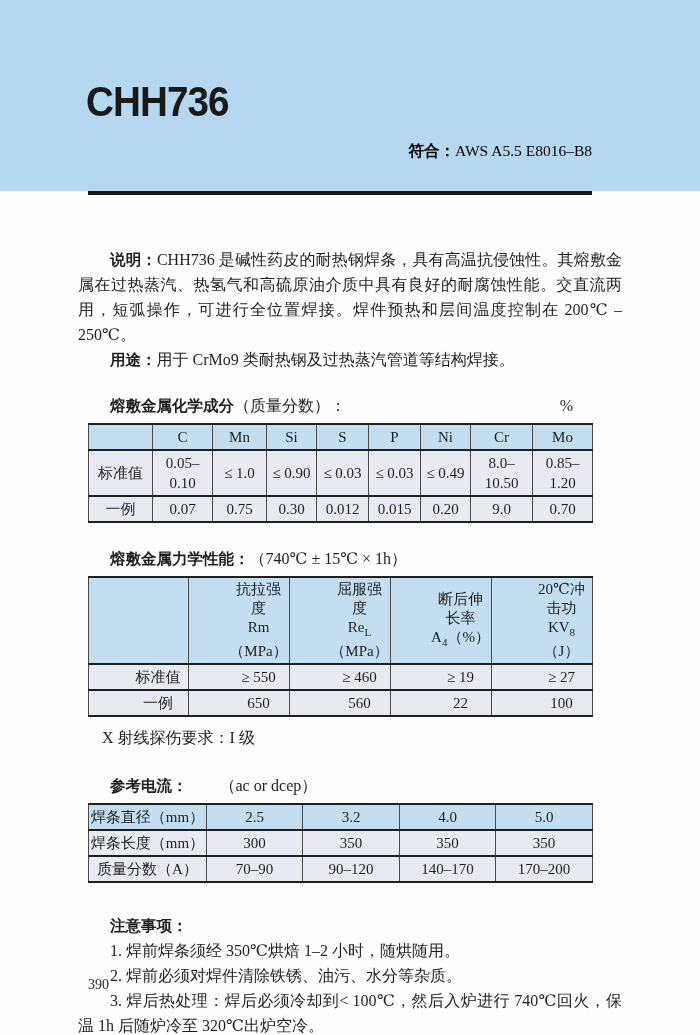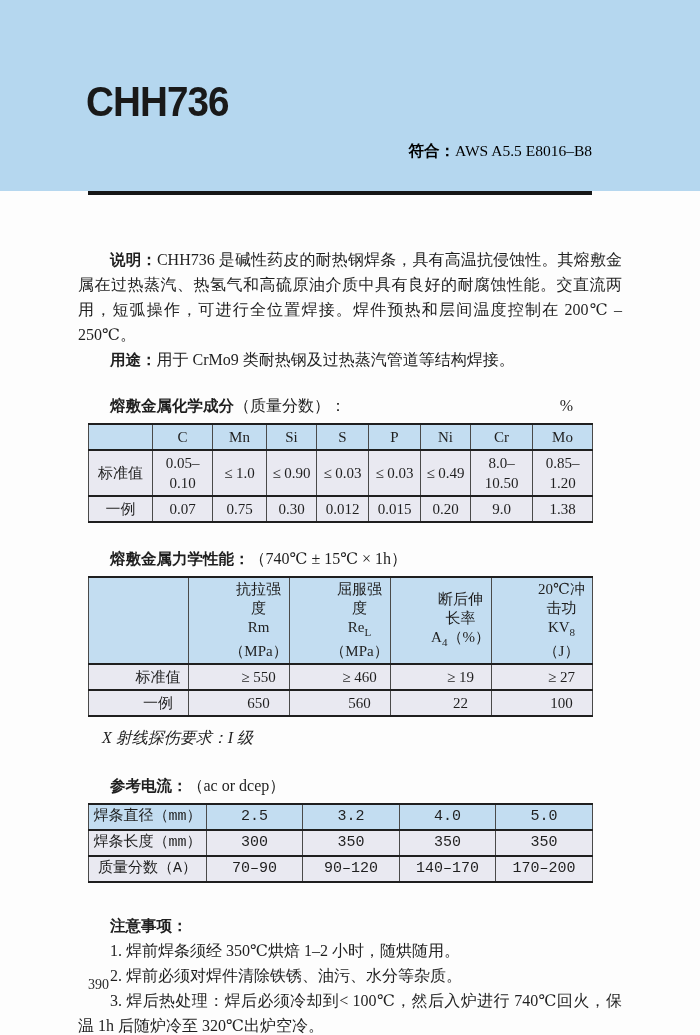--- a/index.html
+++ b/index.html
@@ -86,36 +86,35 @@
     text-align: center;
     vertical-align: middle;
     padding: 2px 1px;
     background: #e9e9f1;
     line-height: 20px;
   }
   tr.blue td { background: #c3ddf1; }
   .chem-table td { height: 25px; }
   .mech-table tr.blue td { height: 42px; line-height: 19px; }
   .mech-table td { height: 26px; padding-left: 40px; }
-  .cur-table td { height: 18px; font-family: Liberation Mono, monospace; }
+  .cur-table td { height: 18px; }
   sub { font-size: 11px; }
   .xray {
     margin-left: 24px;
     margin-top: 11px;
     font-size: 16px;
-    font-style: italic;
   }
   
   .notes { margin-top: 30px; }
   .notes .para { line-height: 25px; }
   
   .mt-chem  { margin-top: 24px; }
   .mt-table { margin-top: 6px; }
   .mt-mech  { margin-top: 26px; }
-  .mt-cur   { margin-top: 27px; }
+  .mt-cur   { margin-top: 27px; gap: 32px; }
   .page-number {
     position: absolute;
     left: 88px;
     bottom: 42px;
     font-size: 14px;
     color: #2a2a2a;
   }
 </style>
 </head>
 <body>
@@ -179,21 +178,21 @@
       </tr>
       <tr>
         <td>一例</td>
         <td>0.07</td>
         <td>0.75</td>
         <td>0.30</td>
         <td>0.012</td>
         <td>0.015</td>
         <td>0.20</td>
         <td>9.0</td>
-        <td>1.38</td>
+        <td>0.70</td>
       </tr>
     </tbody>
       </table>
 
     <div class="sec-title mt-mech">
       <span class="bold">熔敷金属力学性能：</span>
       <span class="rest">（740℃ ± 15℃ × 1h）</span>
     </div>
     <table class="mech-table mt-table">
       <colgroup>

